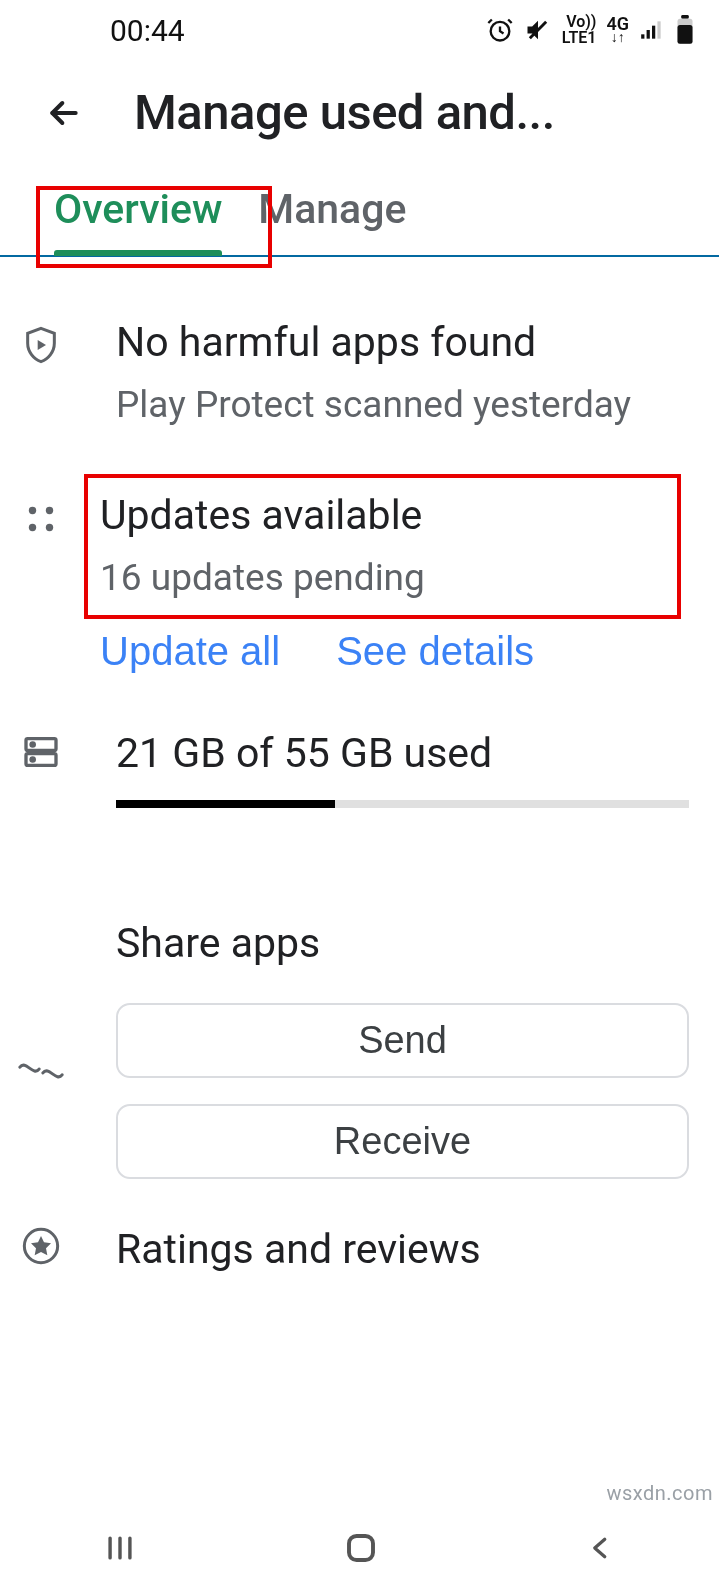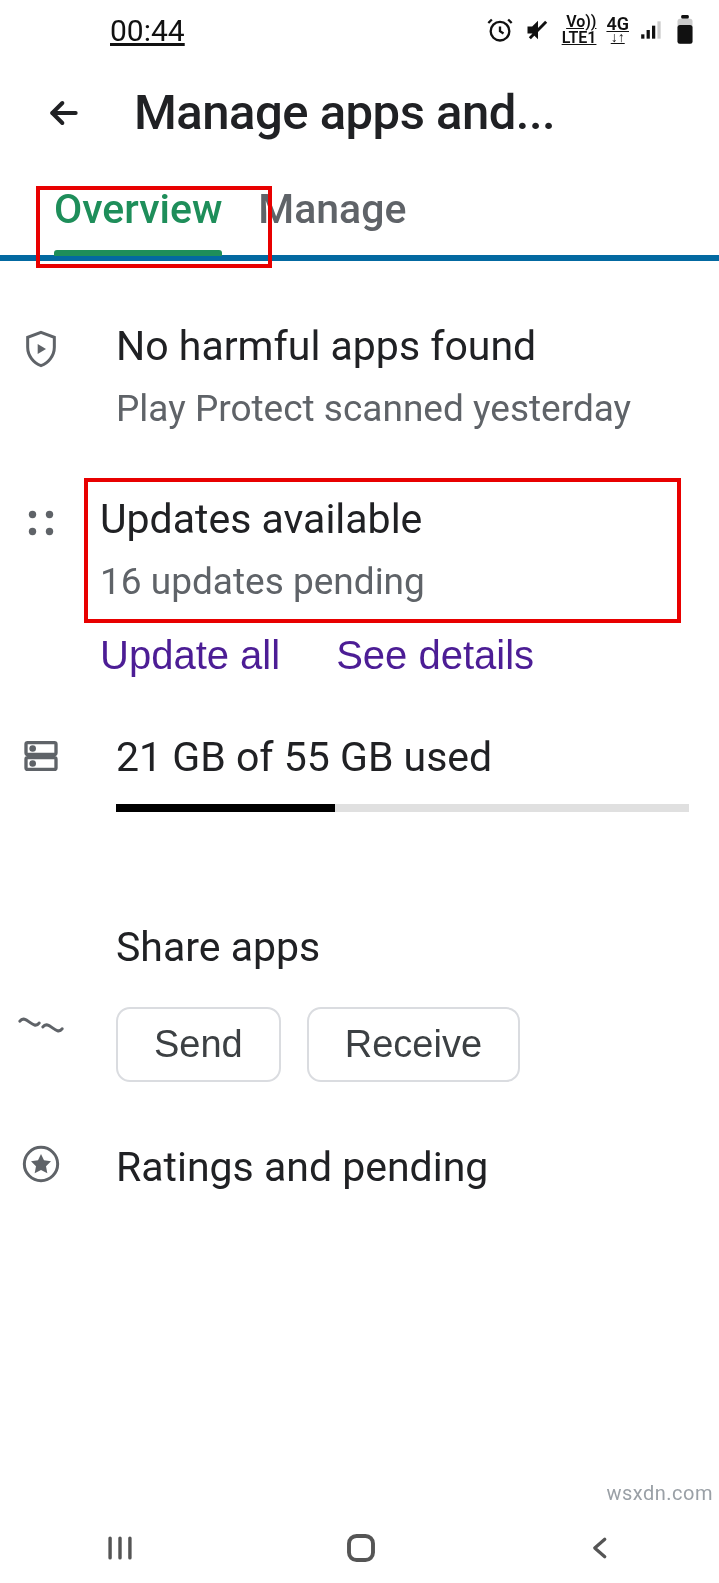--- a/index.html
+++ b/index.html
@@ -1,40 +1,40 @@
 <!DOCTYPE html>
 <html><head>
 <meta charset="utf-8">
 <style>
   * { box-sizing: border-box; margin: 0; padding: 0; }
   html, body { width: 719px; height: 1583px; font-family: Roboto, "Segoe UI", Arial, sans-serif; background:#fff; color:#202124; overflow:hidden; }
-  .statusbar { display:flex; align-items:center; justify-content:space-between; height:56px; padding:4px 24px 0 110px; font-size:30px; font-weight:400; color:#111;text-decoration:underline;}
+  .statusbar { display:flex; align-items:center; justify-content:space-between; height:56px; padding:4px 24px 0 110px; font-size:30px; font-weight:400; color:#111;}
   .statusbar .right { display:flex; align-items:center; gap:10px; }
   .statusbar .lte { font-size:16px; line-height:16px; font-weight:600; text-align:center;}
   .statusbar .fourg { font-size:18px; line-height:16px; font-weight:600; text-align:center;}
   .appbar { display:flex; align-items:center; padding: 28px 20px 8px 44px; gap:50px;}
   .appbar .title { font-size:49px; font-weight:500; letter-spacing:-0.5px; white-space:nowrap; overflow:hidden; text-overflow:ellipsis; flex:1;}
-  .tabs { display:flex; gap:0; padding: 30px 0 0 36px; border-bottom:6px solid #0369a1;}
+  .tabs { display:flex; gap:0; padding: 30px 0 0 36px; border-bottom:2px solid #0369a1;}
   .tab { font-size:41px; padding: 6px 18px 22px 18px; color:#5f6368; font-weight:500; position:relative;}
   .tab.active { color:#1e8e5a; }
   .tab.active::after { content:""; position:absolute; left:18px; right:18px; bottom:-1px; height:6px; background:#1e8e5a; border-radius:3px 3px 0 0;}
   .tab-highlight { position:absolute; left:36px; top:186px; width:236px; height:82px; border:4px solid #e80000; pointer-events:none; z-index:5;}
   .content { padding: 60px 30px 0 20px; }
   .row { display:flex; align-items:flex-start; gap:54px; margin-bottom:60px;}
   .row .iconcol { width:42px; display:flex; justify-content:center; padding-top:6px;}
   .row .body { flex:1; }
   .h { font-size:41px; color:#202124; line-height:1.25; margin-bottom:12px;}
   .sub { font-size:37px; color:#5f6368; line-height:1.35;}
   .actions { display:flex; gap:56px; margin-top:26px;}
-  .linkbtn { color:#4c1d95; font-size:40px; font-weight:500; background:none; border:none; cursor:pointer;}
+  .linkbtn { color:#3b82f6; font-size:40px; font-weight:500; background:none; border:none; cursor:pointer;}
   .updates-highlight { position:relative; }
   .updates-highlight .redbox { position:absolute; left:-16px; top:-16px; right:8px; bottom:-16px; border:4px solid #e80000; pointer-events:none;}
   .progress { height:8px; background:#e0e0e0; border-radius:0; margin-top:20px; position:relative; width:100%;}
   .progress .fill { position:absolute; left:0; top:0; bottom:0; background:#000; }
-  .pillrow { display:flex; gap:26px; margin-top:34px;}
+  .pillrow { display:flex; gap:26px; margin-top:34px;flex-direction:column;}
   .pill { border:2px solid #dadce0; border-radius:14px; font-size:38px; padding:14px 36px; color:#3c4043; background:#fff; cursor:pointer;}
   .navbar { position:absolute; bottom:0; left:0; right:0; height:70px; display:flex; justify-content:space-around; align-items:center; color:#444;}
   .watermark { position:absolute; right:6px; bottom:78px; font-size:20px; color:#9aa0a6; letter-spacing:0.5px;}
   svg { display:block; }
 </style>
 </head>
 <body>
 
 <div class="statusbar">
   <span>00:44</span>
@@ -76,21 +76,21 @@
   </div>
 </div>
 
 <div class="appbar">
   <span>
     <svg width="40" height="40" viewBox="0 0 24 24" fill="none" stroke="#202124" stroke-width="2.4" stroke-linecap="round" stroke-linejoin="round">
         <path d="M19 12H5"></path>
         <path d="M11 18l-6-6 6-6"></path>
       </svg>
   </span>
-  <div class="title">Manage apps and...</div>
+  <div class="title">Manage used and...</div>
 </div>
 
 <div class="tabs" style="position:relative;">
   <div class="tab active">Overview</div>
   <div class="tab">Manage</div>
 </div>
 <div class="tab-highlight"></div>
 
 <div class="content">
 
@@ -145,21 +145,21 @@
       </span>
     </div>
     <div class="body">
       <div class="h" style="margin-bottom:0;">21 GB of 55 GB used</div>
       <div class="progress">
         <div class="fill" style="width:38.2%;"></div>
       </div>
     </div>
   </div>
 
-  <div class="row" style="align-items:center; margin-bottom:60px;">
+  <div class="row" style="align-items:center; margin-bottom:45px;">
     <div class="iconcol" style="padding-top:46px;">
       <span>
         <svg width="46" height="28" viewBox="0 0 48 24" fill="none" stroke="#5f6368" stroke-width="3.2" stroke-linecap="round">
             <path d="M2 8c6-8 14 10 20 2"></path>
             <path d="M26 14c6-8 14 10 20 2"></path>
           </svg>
       </span>
     </div>
     <div class="body">
       <div class="h">Share apps</div>
@@ -173,21 +173,21 @@
   <div class="row" style="margin-bottom:0;">
     <div class="iconcol" style="padding-top:2px;">
       <span>
         <svg width="40" height="40" viewBox="0 0 24 24" fill="none" stroke="#5f6368" stroke-width="1.8">
             <circle cx="12" cy="12" r="10"></circle>
             <path d="M12 6l1.8 3.8 4.2.5-3 3 .8 4.2L12 15.6 8.2 17.5 9 13.3l-3-3 4.2-.5L12 6z" fill="#5f6368" stroke="none"></path>
           </svg>
       </span>
     </div>
     <div class="body">
-      <div class="h" style="white-space:nowrap; overflow:hidden;">Ratings and pending</div>
+      <div class="h" style="white-space:nowrap; overflow:hidden;">Ratings and reviews</div>
     </div>
   </div>
 
 </div>
 
 <div class="watermark">wsxdn.com</div>
 
 <div class="navbar">
   <span>
     <svg width="34" height="34" viewBox="0 0 24 24" stroke="#555" stroke-width="2.4" stroke-linecap="round">

